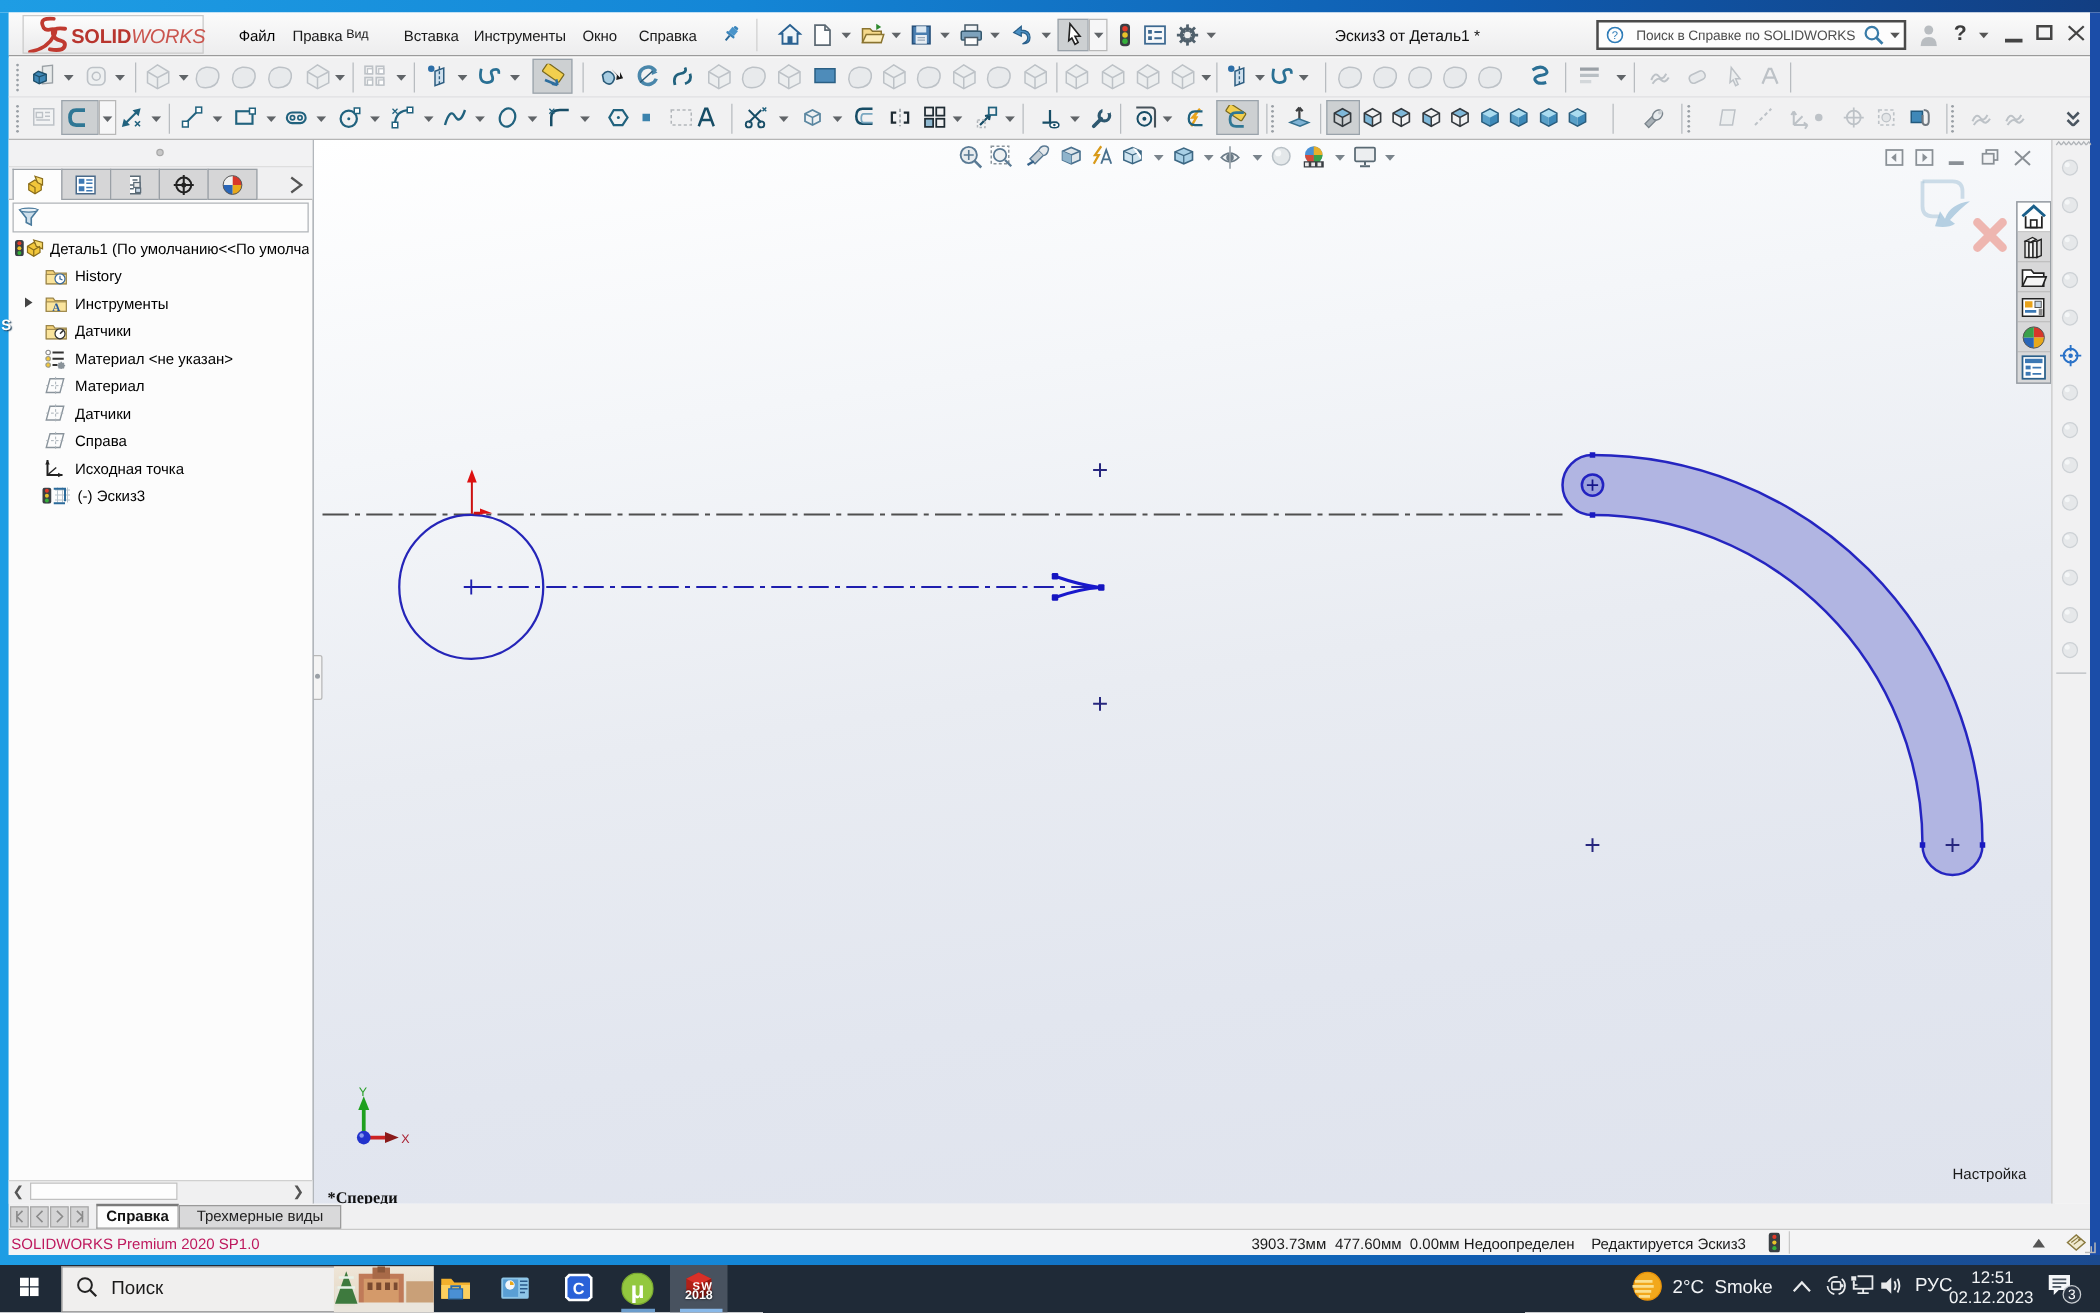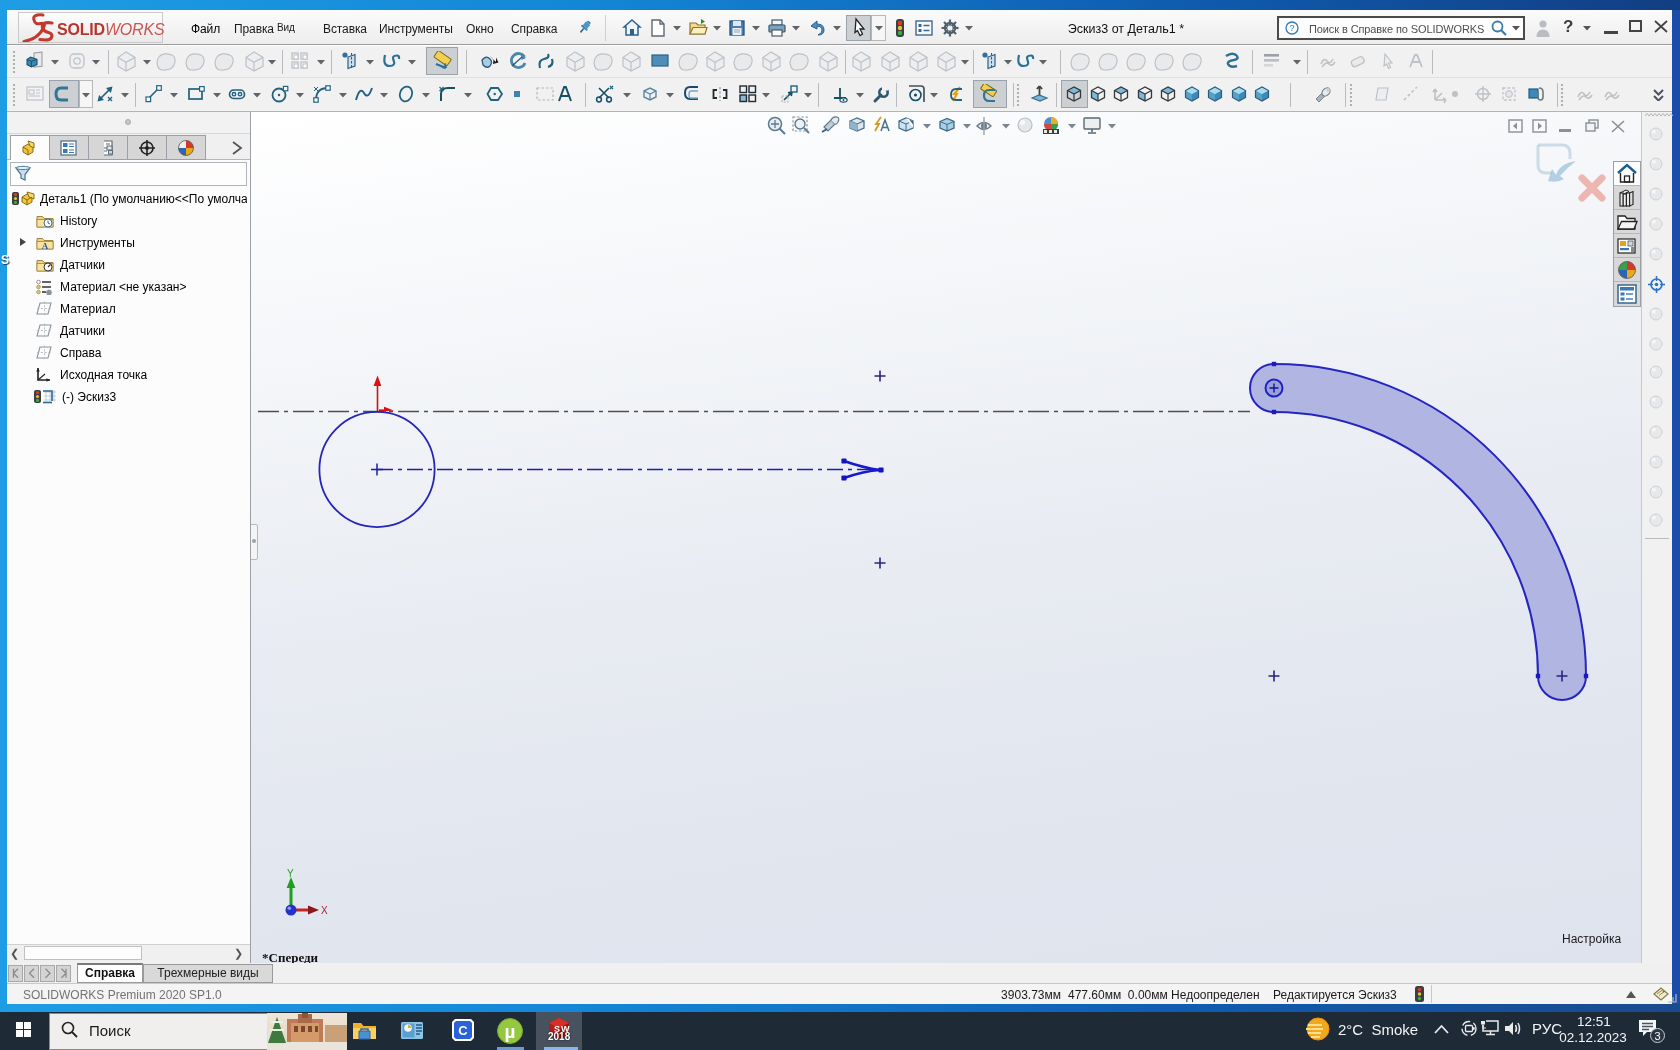--- a/index.html
+++ b/index.html
@@ -1038,21 +1038,21 @@
   </svg>
 <div class="abs" style="left:56px;top:965px;width:15px;height:17px;background:#d4d4d5;border:1px solid #a8a8a8"></div>
 <svg class="ic" style="left:57px;top:966px" width="13" height="15" viewBox="0 0 13 15">
     <path d="M5 3 L10 8 L5 13 M10 3 L10 13" stroke="#8a8a8a" stroke-width="1.4" fill="none" transform="scale(.9)"></path>
   </svg>
 <div class="abs" style="left:77px;top:963px;width:66px;height:20px;background:#fdfdfd;border:1px solid #9a9a9a;border-top:2px solid #7a7a7a"></div>
 <div class="abs" style="left:77px;top:966px;width:66px;text-align:center;font-size:12px;font-weight:bold;color:#111">Справка</div>
 <div class="abs" style="left:143px;top:964px;width:130px;height:19px;background:#d9d9da;border:1px solid #9a9a9a"></div>
 <div class="abs" style="left:143px;top:966px;width:130px;text-align:center;font-size:12px;color:#222">Трехмерные виды</div>
 <div class="abs" style="left:7px;top:984px;width:1665px;height:20px;background:#f4f4f5"></div>
-<div class="abs" style="left:23px;top:988px;font-size:12px;color:#737373">SOLIDWORKS Premium 2020 SP1.0</div>
+<div class="abs" style="left:9px;top:988px;font-size:12px;color:#be185d">SOLIDWORKS Premium 2020 SP1.0</div>
 <div class="abs" style="left:985px;top:988px;width:76px;text-align:right;font-size:12px;color:#1a1a1a">3903.73мм</div>
 <div class="abs" style="left:1068px;top:988px;font-size:12px;color:#1a1a1a">477.60мм&nbsp; 0.00мм&nbsp;Недоопределен</div>
 <div class="abs" style="left:1273px;top:988px;font-size:12px;color:#1a1a1a">Редактируется Эскиз3</div>
 <svg class="ic" style="left:1414px;top:986px" width="11" height="16" viewBox="0 0 11 16">
     <rect x="1" y="0" width="9" height="16" rx="2.5" fill="#3a3f44"></rect>
     <circle cx="5.5" cy="3.5" r="1.7" fill="#e03a2a"></circle>
     <circle cx="5.5" cy="8" r="1.7" fill="#e8c22a"></circle>
     <circle cx="5.5" cy="12.5" r="1.7" fill="#35b03a"></circle>
   </svg>
 <div class="abs" style="left:1431px;top:985px;width:1px;height:18px;background:#c8c8c8"></div>

